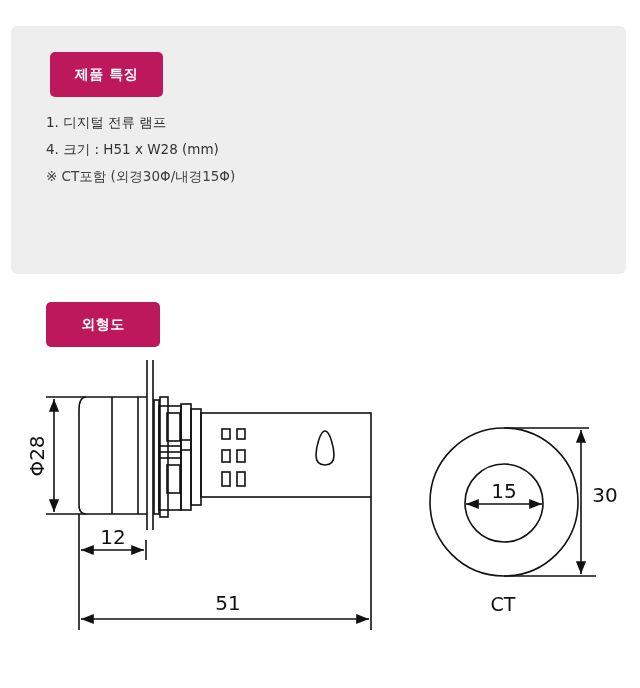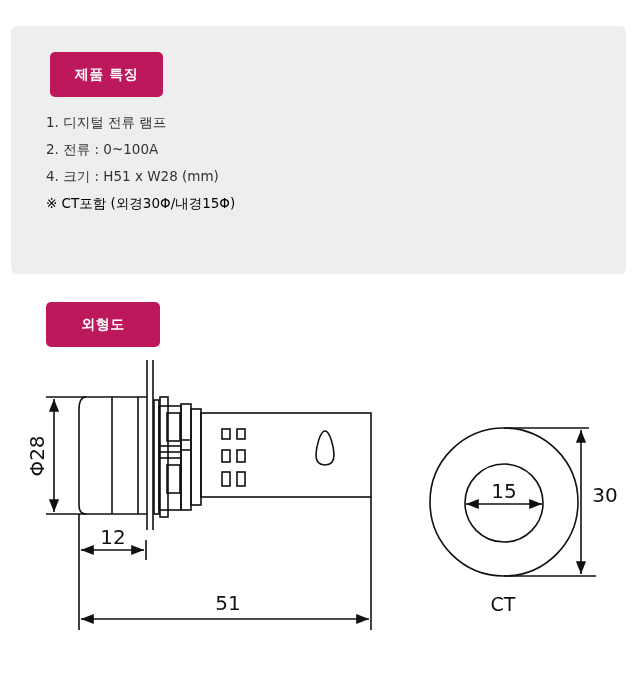--- a/index.html
+++ b/index.html
@@ -7,34 +7,33 @@
          font-family:"DejaVu Sans","Liberation Sans",sans-serif; }
   .panel { position:absolute; left:11px; top:26px; width:615px; height:248px;
            background:#eeeeee; border-radius:6px; }
   .tag { position:absolute; height:45px; background:#be185d; color:#fff;
          border-radius:5px; font-size:14px; font-weight:bold;
          display:flex; align-items:center; justify-content:center; letter-spacing:0.5px; }
   .tag-features { left:50px; top:52px; width:113px; }
   .tag-outline { left:46px; top:302px; width:114px;text-align:center; }
   .feat-list { position:absolute; left:35px; top:98px; margin:11px; padding:0; list-style:none; }
   .feat-list li { font-size:13.5px; line-height:27px; color:#333333; white-space:nowrap; }
-  .feat-list li.note { color:#000000; }
+  .feat-list li.note { color:#404040; }
   svg.drawing { position:absolute; left:0; top:340px; }
   .dim-text { font-family:"DejaVu Sans","Liberation Sans",sans-serif; fill:#111; }
 </style>
 </head>
 <body>
 
 <div class="panel">
 </div>
 <div class="tag tag-features">제품 특징</div>
 
 <ul class="feat-list">
   <li>1. 디지털 전류 램프</li>
-  <li>2. 전류 : 0~100A</li>
   <li>4. 크기 : H51 x W28 (mm)</li>
   <li class="note">※ CT포함 (외경30Φ/내경15Φ)</li>
 </ul>
 
 <div class="tag tag-outline">외형도</div>
 
 <svg class="drawing" width="640" height="348" viewBox="0 340 640 348">
   <defs>
     <marker id="arr" viewBox="0 0 10 10" refX="10" refY="5" markerWidth="8" markerHeight="8" orient="auto-start-reverse">
       <path d="M0,1 L10,5 L0,9 z" fill="#111"></path>

